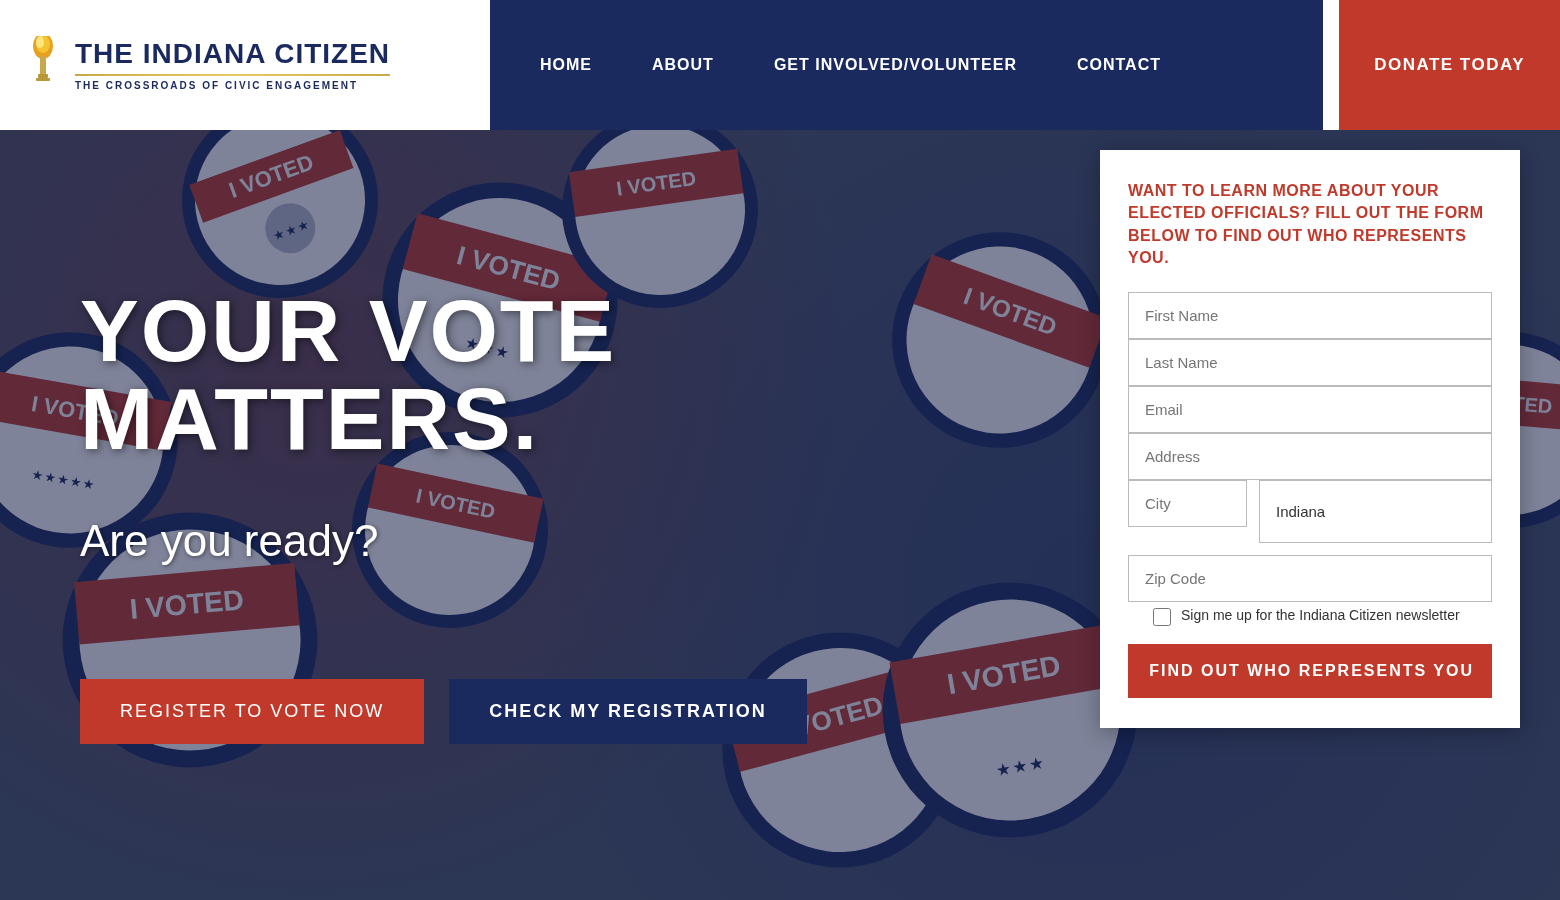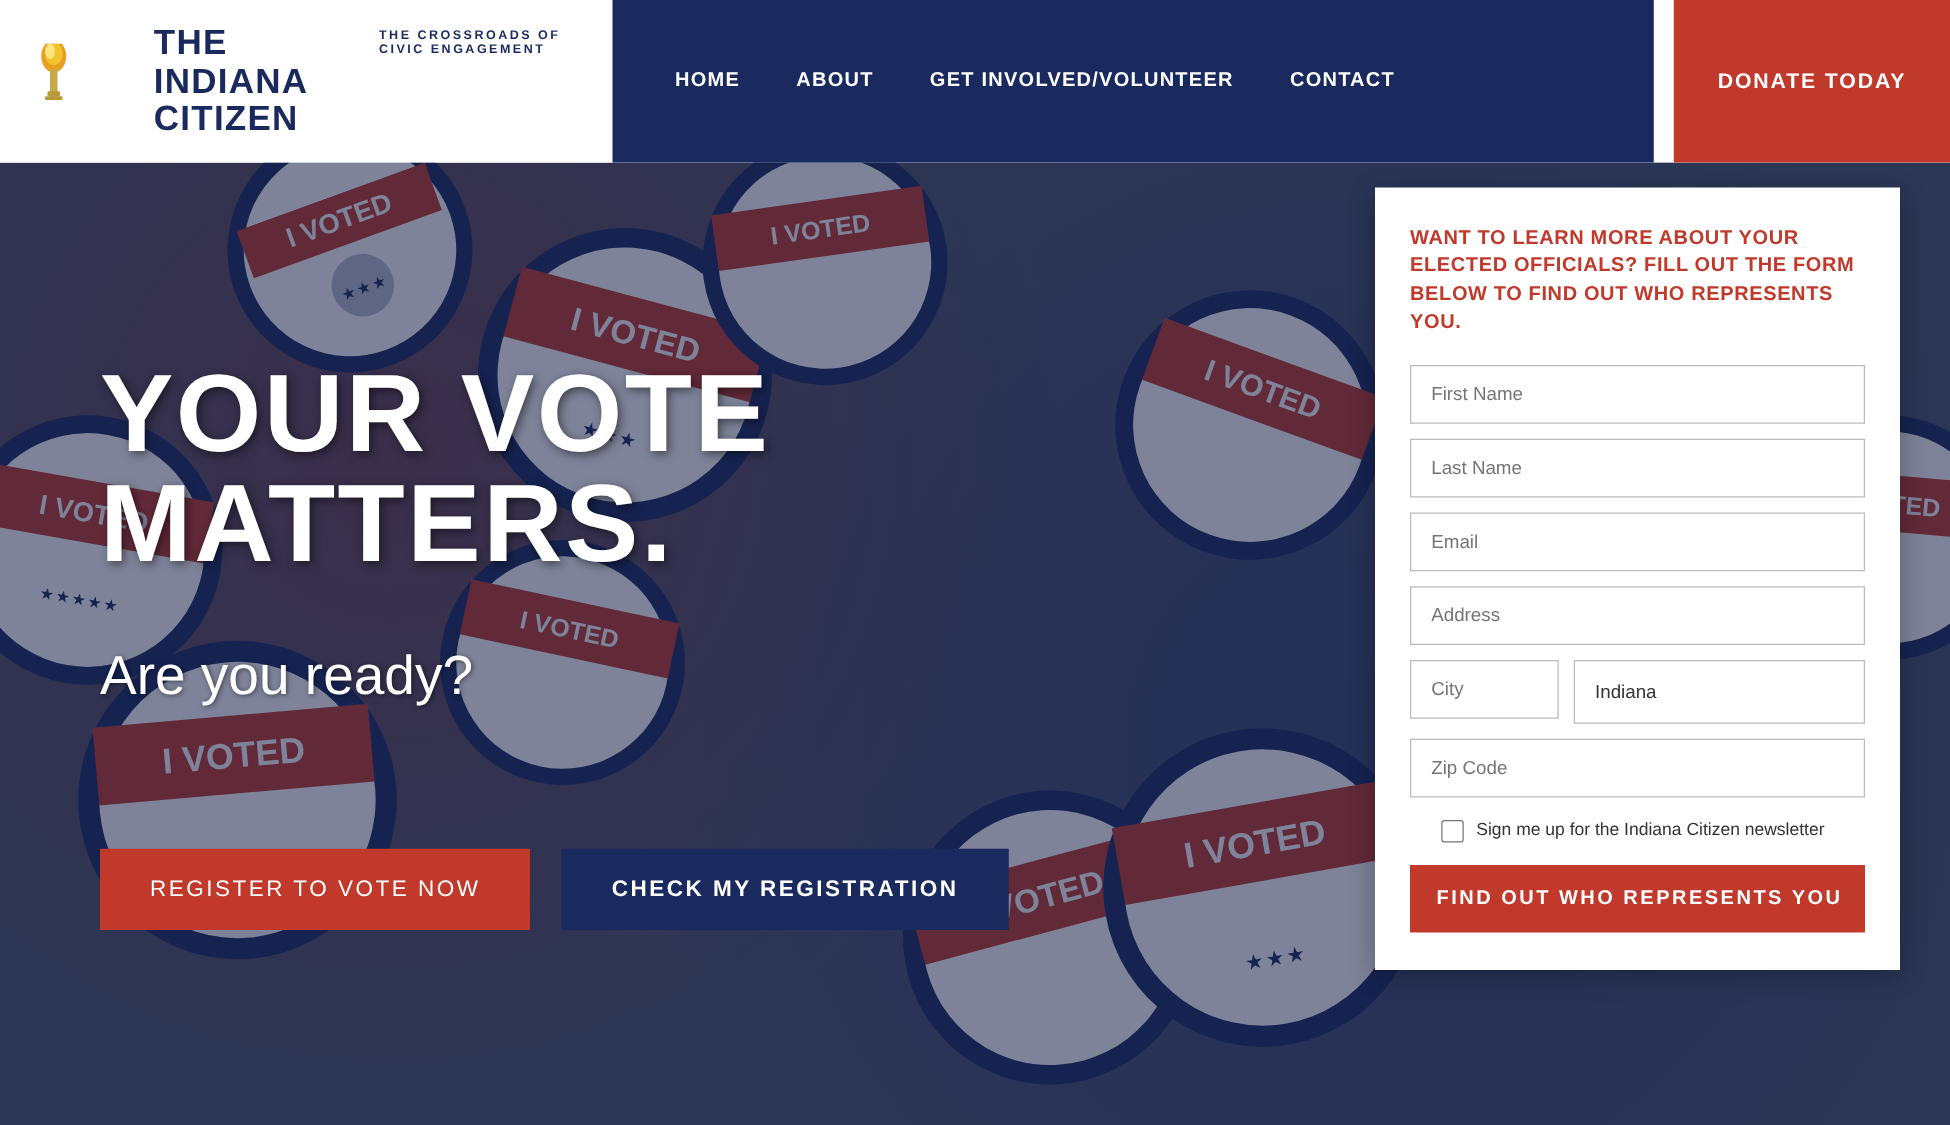--- a/index.html
+++ b/index.html
@@ -24,22 +24,21 @@
     .logo-icon {
       margin-right: 14px;
       flex-shrink: 0;
     }
     .logo-torch {
       width: 36px;
       height: 55px;
     }
     .logo-text-area {
       display: flex;
-      flex-direction: row;
-      margin-left: 48px;
+      flex-direction: column;
     }
     .logo-title {
       font-size: 28px;
       font-weight: 900;
       color: #1a2a5e;
       letter-spacing: 1px;
       line-height: 1.1;
     }
     .logo-subtitle {
       font-size: 10px;
@@ -53,21 +52,21 @@
       background: linear-gradient(to right, #c8a84b, #e8c96a, #c8a84b);
       margin-top: 4px;
     }
 
     .nav-area {
       background: #1a2a5e;
       flex: 1;
       display: flex;
       align-items: center;
       padding: 0 30px;
-      gap: 5px;
+      gap: 20px;
     }
     .nav-item {
       color: #fff;
       font-size: 16px;
       font-weight: 700;
       letter-spacing: 1px;
       text-transform: uppercase;
       cursor: pointer;
       padding: 10px 20px;
       white-space: nowrap;
@@ -190,21 +189,20 @@
       letter-spacing: 0.5px;
       line-height: 1.4;
       margin-bottom: 22px;
     }
     .form-input {
       width: 100%;
       border: 1.5px solid #bbb;
       padding: 14px 16px;
       font-size: 15px;
       color: #999;
-      margin-bottom: 12px;
       outline: none;
       background: #fff;
     }
     .form-row {
       display: flex;
       gap: 12px;
       margin-bottom: 12px;
     }
     .form-row .form-input {
       margin-bottom: 0;
@@ -393,21 +391,21 @@
 
     <input class="form-input" type="text" placeholder="First Name" style="">
 
     <input class="form-input" type="text" placeholder="Last Name" style="">
 
     <input class="form-input" type="email" placeholder="Email" style="">
 
     <input class="form-input" type="text" placeholder="Address" style="">
 
     <div class="form-row">
-      <input class="form-input" type="text" style="margin-bottom: 4px;" placeholder="City">
+      <input class="form-input" type="text" style="margin-bottom: 16px;" placeholder="City">
       <input class="form-input-state" type="text" value="Indiana" placeholder="Indiana" style="">
     </div>
 
     <input class="form-input" type="text" placeholder="Zip Code" style="">
 
     <div class="checkbox-row">
       <input type="checkbox" id="newsletter" style="">
       <label class="checkbox-label" for="newsletter">Sign me up for the Indiana Citizen newsletter</label>
     </div>
 

